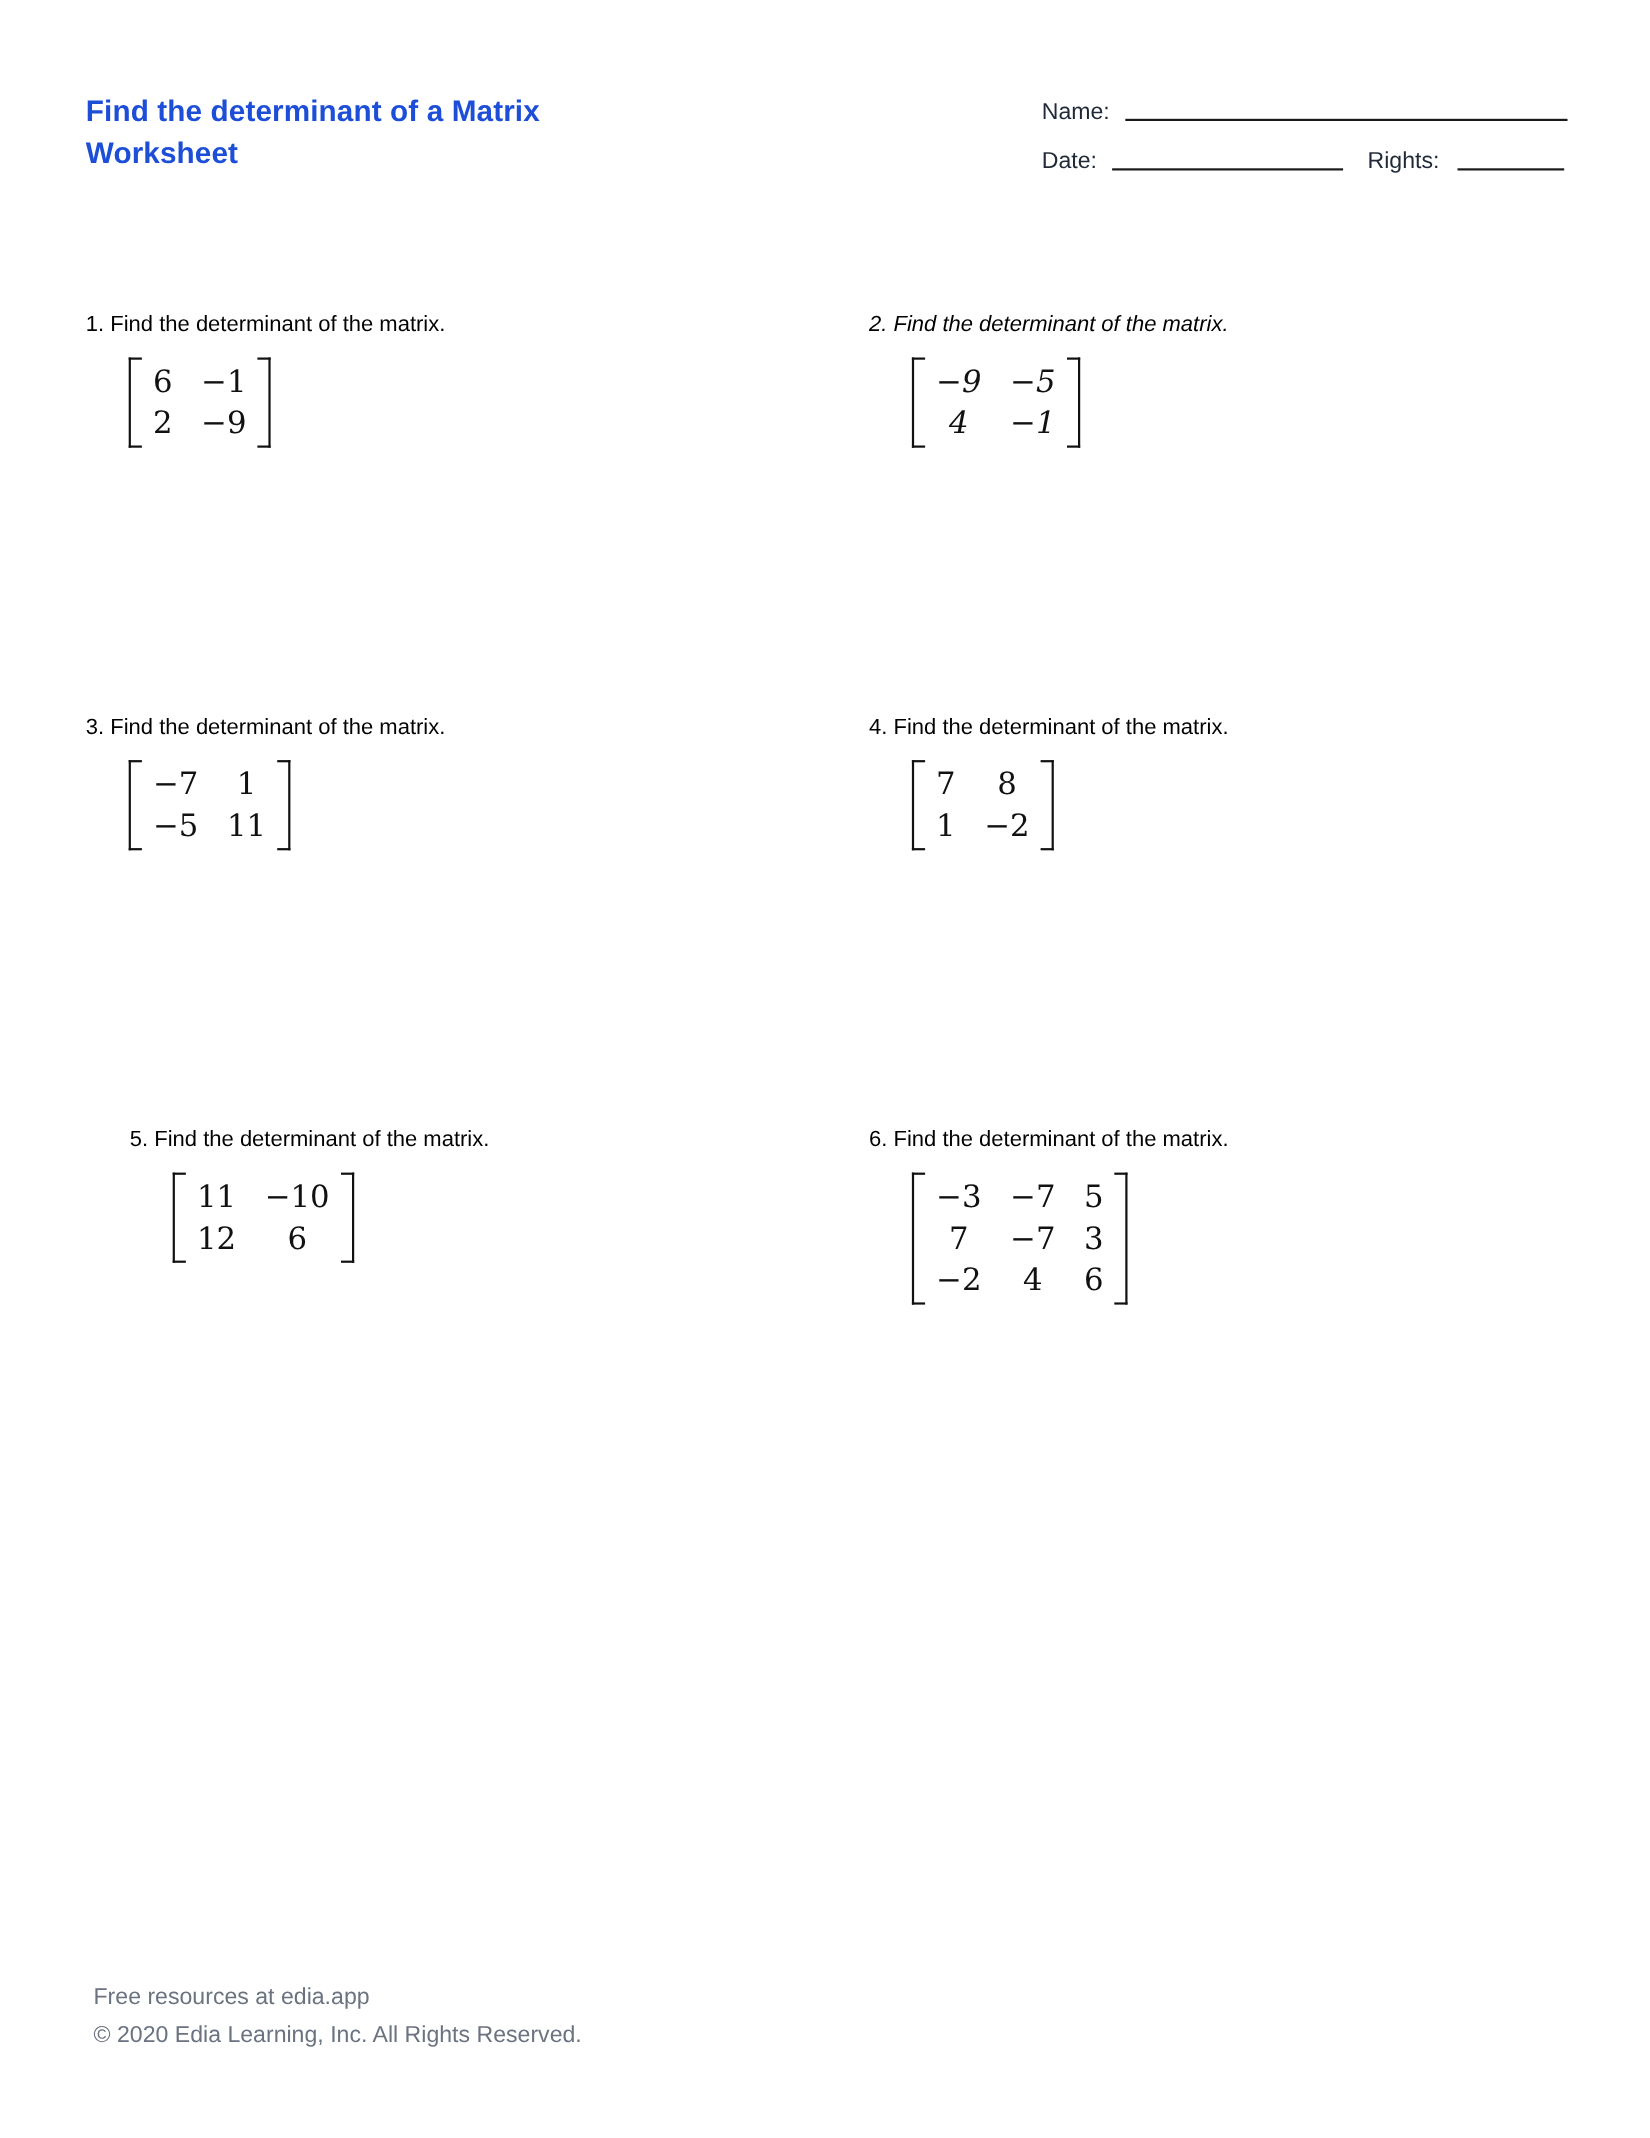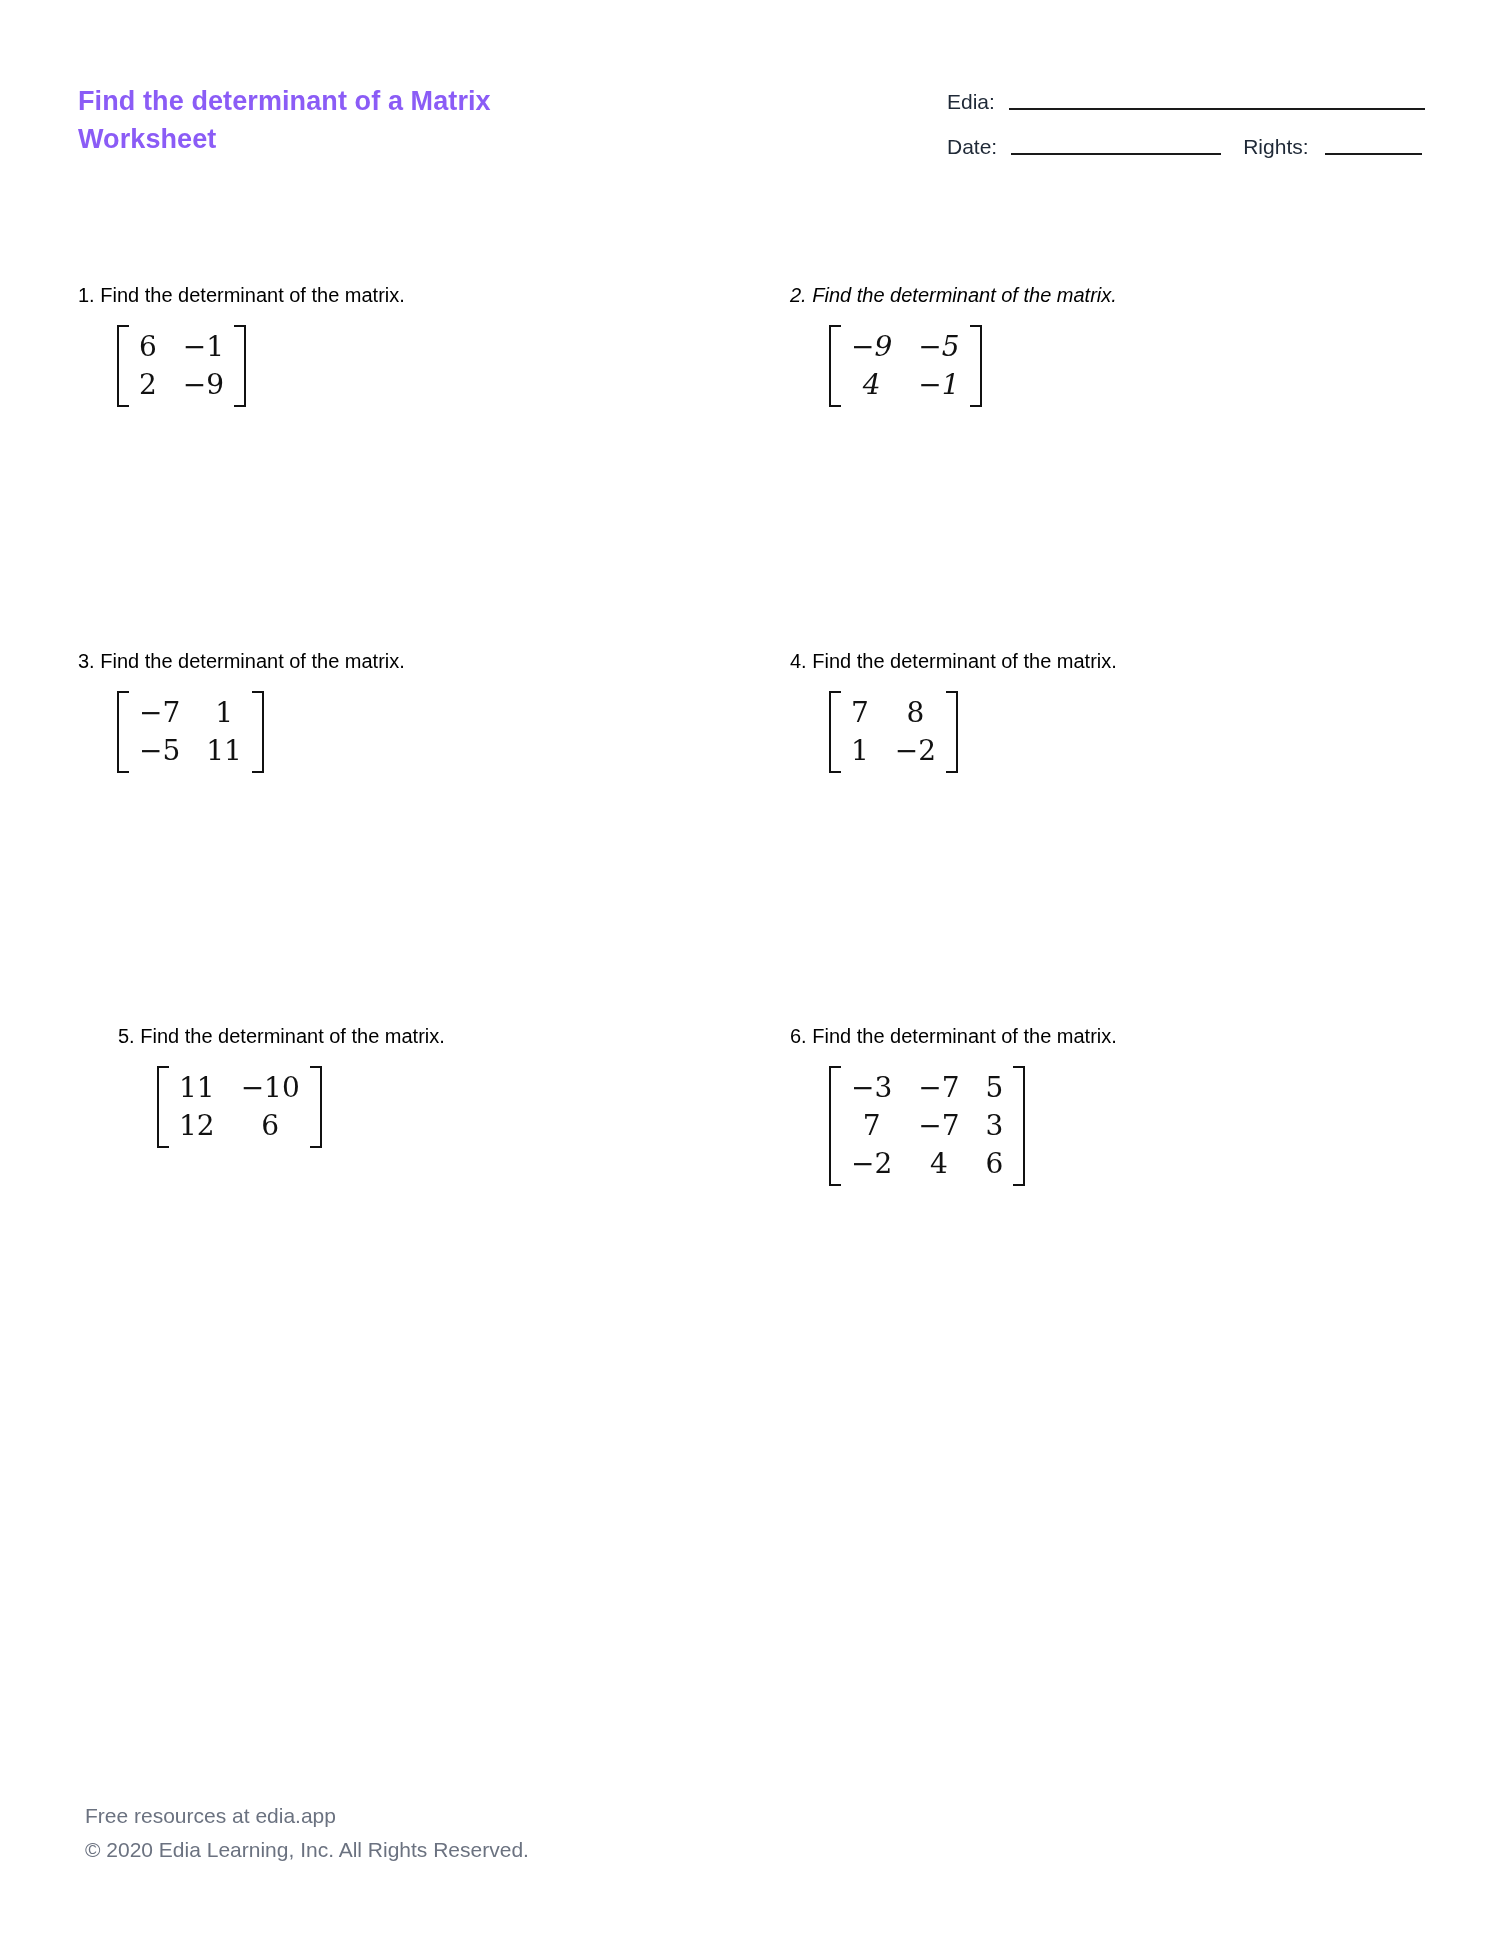--- a/index.html
+++ b/index.html
@@ -10,21 +10,21 @@
     color: #1f2937;
     position: relative;
     overflow: hidden;
   }
   .abs { position: absolute; }
 
   
   .title {
     left: 78px; top: 82px;
     font-size: 27px; font-weight: 700;
-    line-height: 38px; color: #8b5cf6;
+    line-height: 38px; color: #1d4ed8;
     letter-spacing: 0.1px;
   }
   .field-row {
     display: flex; align-items: flex-end;
     font-size: 21px; color: #1f2937;
     white-space: nowrap;
   }
   #name-row { left: 947px; top: 90px;  width: 478px; }
   #date-row { left: 947px; top: 135px; width: 475px; justify-content: flex-end; }
   .blank {
@@ -78,21 +78,21 @@
 </style>
 </head>
 <body>
 
 <div class="abs title">
   <div>Find the determinant of a Matrix</div>
   <div>Worksheet</div>
 </div>
 
 <div class="abs field-row" id="name-row">
-  <span>Edia:</span>
+  <span>Name:</span>
   <span class="blank blank-flex"></span>
 </div>
 
 <div class="abs field-row" id="date-row">
   <span>Date:</span>
   <span class="blank blank-date"></span>
   <span class="period-label">Rights:</span>
   <span class="blank blank-flex blank-period"></span>
 </div>
 

